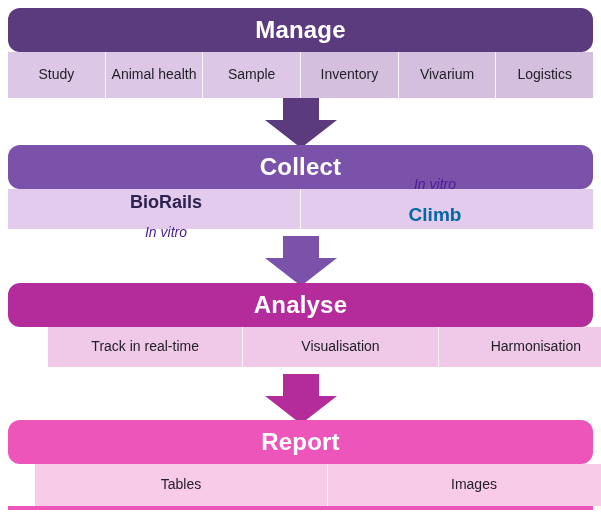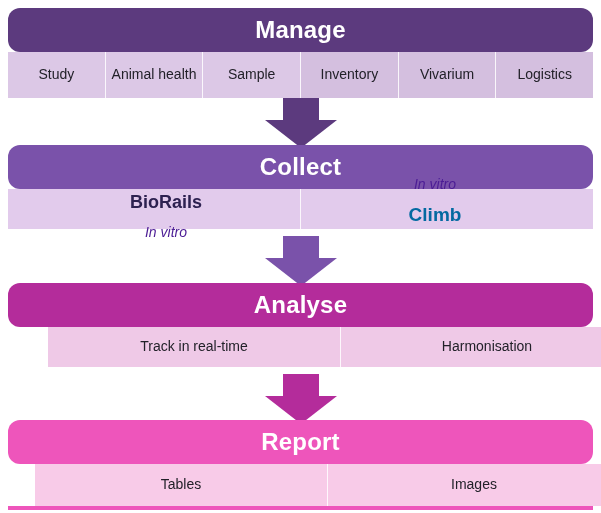--- a/index.html
+++ b/index.html
@@ -198,20 +198,21 @@
 
   <div class="arrow" id="arrow-2">
     <div class="shaft"></div>
     <div class="head"></div>
   </div>
 
   <div class="stage" id="stage-analyse">
     <div class="stage-header">Analyse</div>
     <div class="stage-cells">
       <div class="cell">Track in real-time</div>
+      <div class="cell">Visualisation</div>
       <div class="cell">Harmonisation</div>
     </div>
   </div>
 
   <div class="arrow" id="arrow-3">
     <div class="shaft"></div>
     <div class="head"></div>
   </div>
 
   <div class="stage" id="stage-report">

